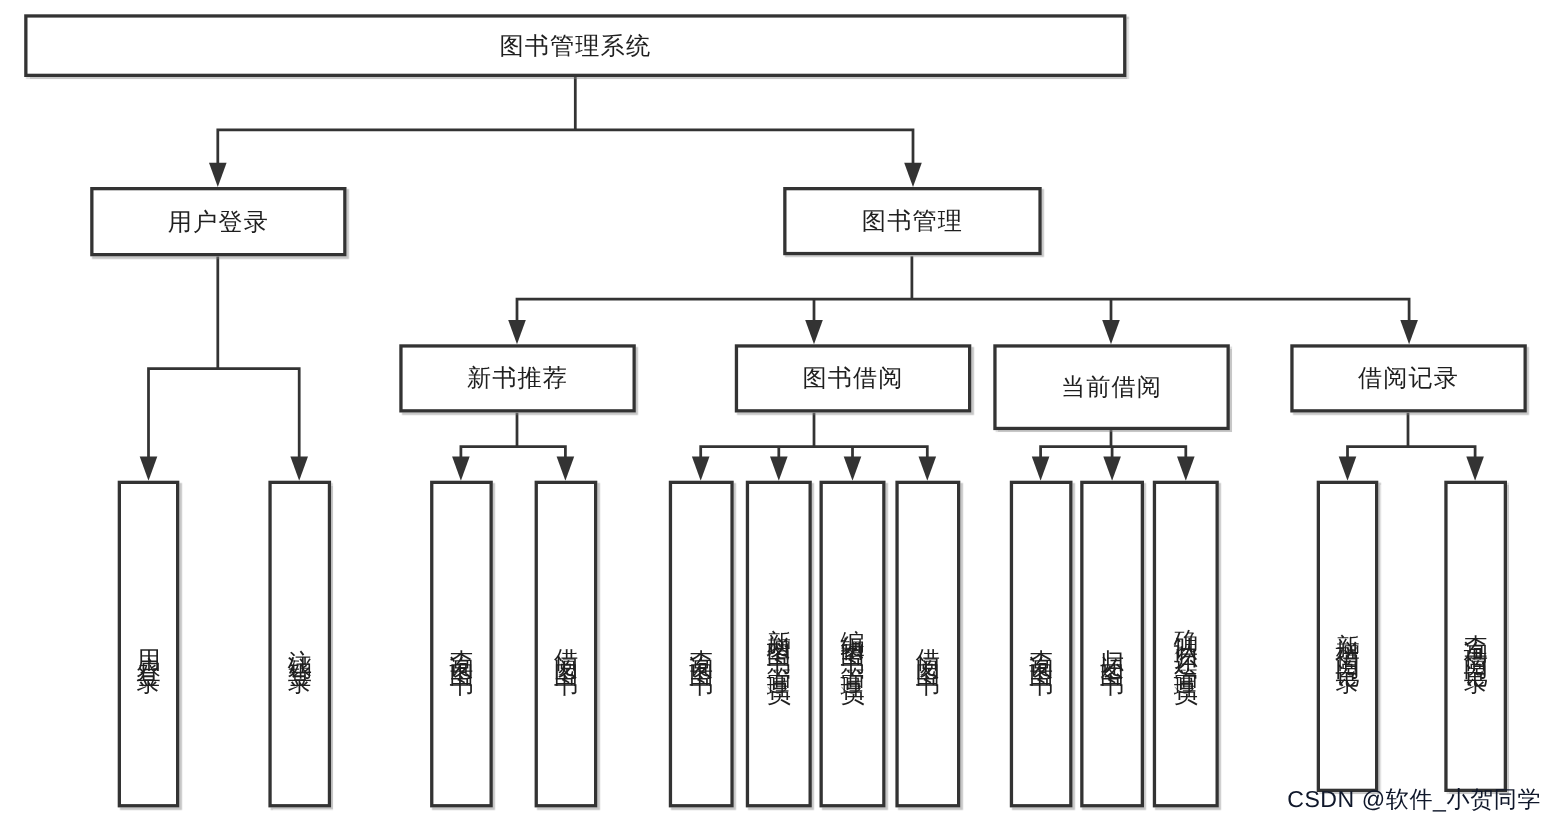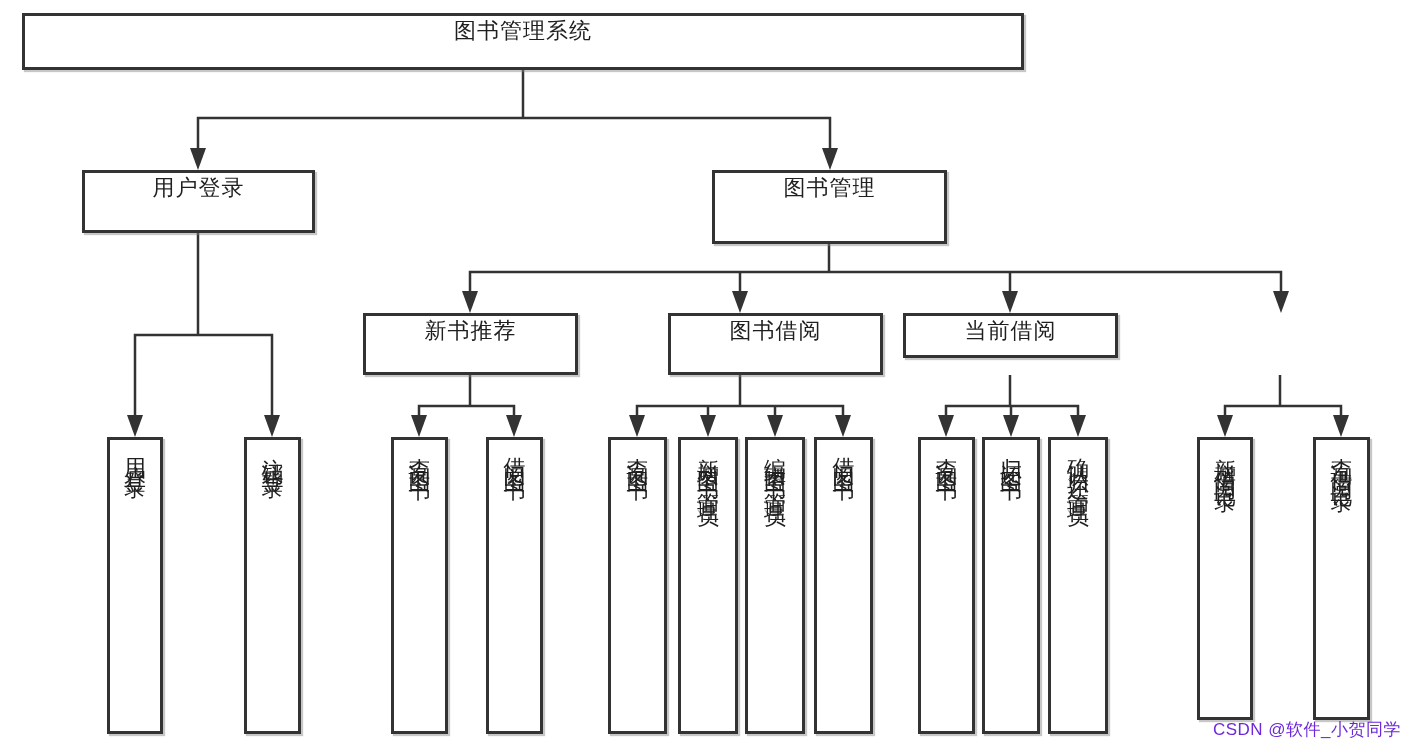--- a/index.html
+++ b/index.html
@@ -3,31 +3,31 @@
 <meta charset="utf-8">
 <style>
   html,body { margin:0; padding:0; background:#ffffff; }
   .stage {
     position:relative; width:1405px; height:747px; background:#ffffff;
     font-family:"Liberation Sans","DejaVu Sans",sans-serif; overflow:hidden;
   }
   svg.connectors { position:absolute; left:0; top:0; }
   .node {
     position:absolute; background:#ffffff; border:3px solid #333333;
-    box-sizing:border-box; display:flex; align-items:flex-start; justify-content:center;
+    box-sizing:border-box; display:flex; align-items:center; justify-content:center;
     color:#1f1f1f; box-shadow:2px 2px 1px rgba(130,130,130,0.45); z-index:2;
   }
   .node.h { font-size:22px; letter-spacing:1px; white-space:nowrap; }
   .node.v .txt {
     writing-mode:vertical-rl; text-orientation:mixed;
     font-size:22px; letter-spacing:7px; line-height:1.1;
   }
   .watermark {
-    position:absolute; right:4px; bottom:6px; font-size:17px;
-    color:#6d28d9; letter-spacing:0.5px; z-index:5; white-space:nowrap;margin-top:11px;
+    position:absolute; right:4px; bottom:6px; font-size:21px;
+    color:#0f172a; letter-spacing:0.5px; z-index:5; white-space:nowrap;margin-top:11px;
   }
 </style>
 </head>
 <body>
 
 <div class="stage">
 
   <svg class="connectors" width="1405" height="747" viewBox="0 0 1405 747" aria-hidden="true">
     <g stroke="#333333" stroke-width="2.5" fill="none">
 
@@ -80,32 +80,35 @@
     </g>
   </svg>
 
   <div class="node h" style="left:22px; top:13px; width:1002px; height:57px;">
     <span class="txt">图书管理系统</span>
   </div>
 
   <div class="node h" style="left:82px; top:170px; width:233px; height:63px;">
     <span class="txt">用户登录</span>
   </div>
-  <div class="node h" style="left:712px; top:170px; width:235px; height:74px;">
+  <div class="node h" style="left:712px; top:170px; width:235px; height:62px;">
     <span class="txt">图书管理</span>
   </div>
 
   <div class="node h" style="left:363px; top:313px; width:215px; height:62px;font-family:Liberation Serif, serif;">
     <span class="txt">新书推荐</span>
   </div>
   <div class="node h" style="left:633px; top:313px; width:215px; height:62px;margin-left:35px;">
     <span class="txt">图书借阅</span>
   </div>
-  <div class="node h" style="left:903px; top:313px; width:215px; height:45px;">
+  <div class="node h" style="left:903px; top:313px; width:215px; height:78px;">
     <span class="txt">当前借阅</span>
+  </div>
+  <div class="node h" style="left:1173px; top:313px; width:215px; height:62px;">
+    <span class="txt">借阅记录</span>
   </div>
 
   <div class="node v" style="left:107px; top:437px; width:56px; height:297px;">
     <span class="txt">用户登录</span>
   </div>
   <div class="node v" style="left:244px; top:437px; width:57px; height:297px;">
     <span class="txt">注销登录</span>
   </div>
   <div class="node v" style="left:391px; top:437px; width:57px; height:297px;">
     <span class="txt">查询图书</span>

